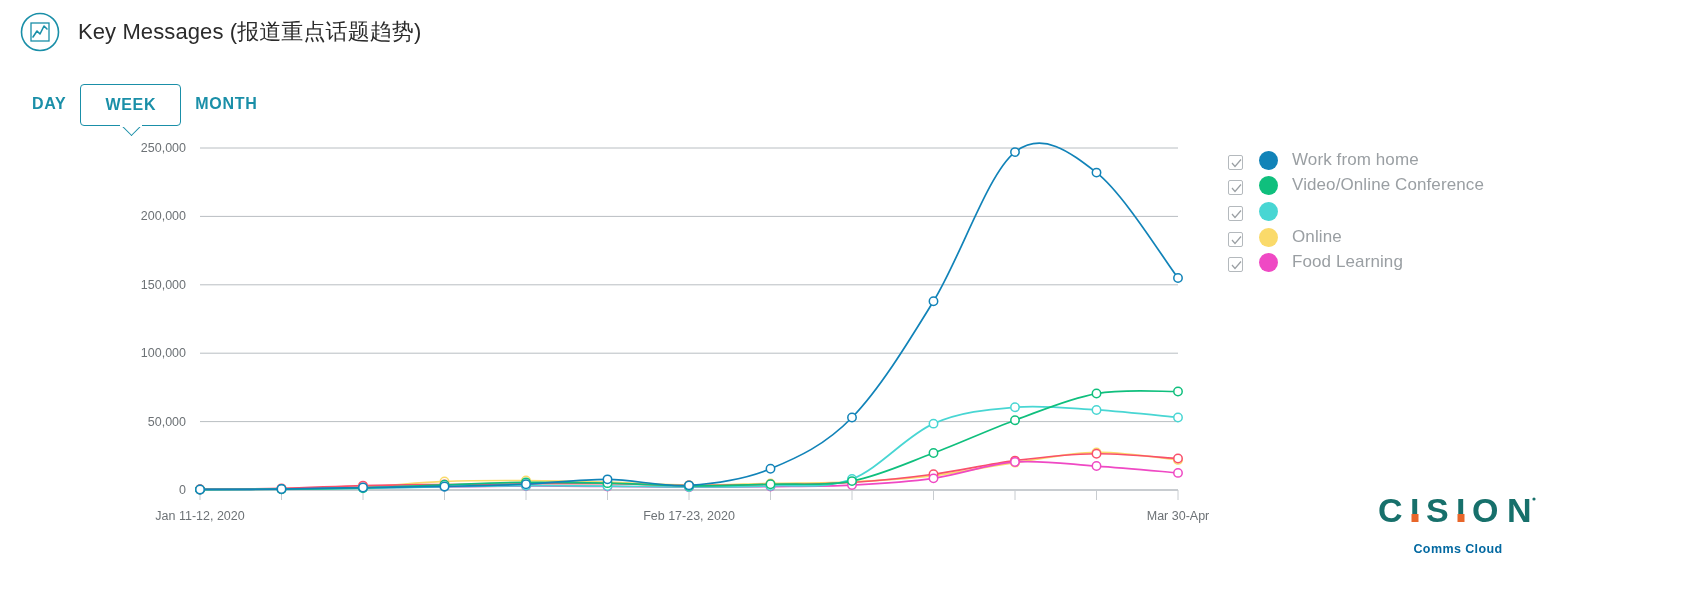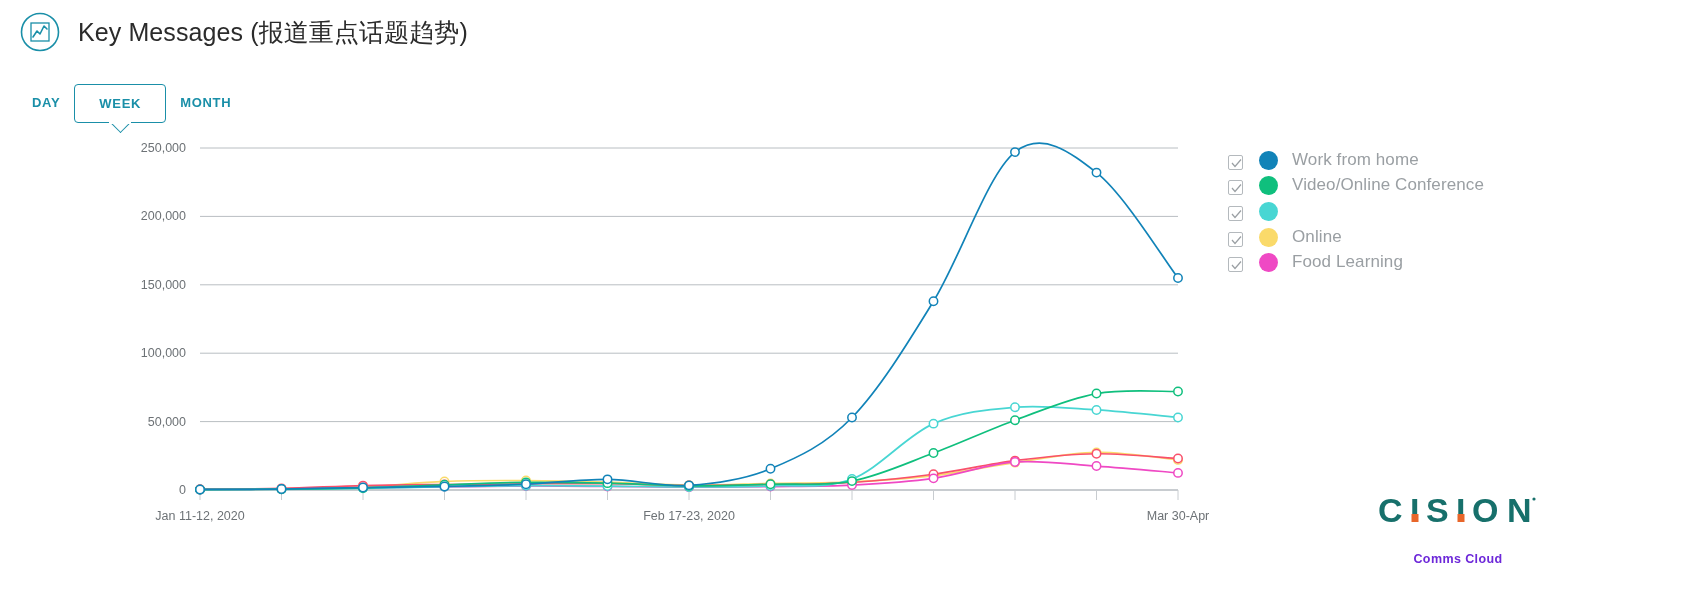--- a/index.html
+++ b/index.html
@@ -9,28 +9,28 @@
     background: #ffffff;
     font-family: "Liberation Sans", sans-serif;
     overflow: hidden;
   }
   .page { position: relative; width: 1692px; height: 605px; background: #fff; }
 
   
   .header { position: absolute; left: 20px; top: 12px; display: flex; align-items: center; gap: 18px; }
   .hdr-icon { width: 40px; height: 40px; flex: 0 0 40px; }
   .hdr-title {
-    font-size: 25px; color: #2b2b2b; font-weight: 400;
+    font-size: 22px; color: #2b2b2b; font-weight: 400;
     letter-spacing: .1px; white-space: nowrap;
   }
 
   
   .tabs { position: absolute; left: 18px; top: 84px; display: flex; align-items: flex-start; }
   .tab {
-    font-size: 13px; font-weight: bold; letter-spacing: .7px;
+    font-size: 16px; font-weight: bold; letter-spacing: .7px;
     color: #1a8fa8; padding: 11px 14px; cursor: pointer; background: none;
     border: none; font-family: "Liberation Sans", sans-serif;
   }
   .tab.selected {
     position: relative;
     border: 1px solid #1a8fa8;
     border-radius: 4px;
     padding: 11px 24px;
     background: #fff;
   }
@@ -69,22 +69,22 @@
     width: 15px; height: 15px; border: 1px solid #b4b9bd; border-radius: 2px;
     background: #fff; flex: 0 0 15px; position: relative; margin-right: 16px;
   }
   .legend-check svg { position: absolute; left: 2px; top: 2px; }
   .legend-dot { width: 19px; height: 19px; border-radius: 50%; flex: 0 0 19px; margin-right: 14px; }
   .legend-label { font-size: 17px; color: #9a9fa3; white-space: nowrap; letter-spacing: .1px; }
 
   
   .logo { position: absolute; left: 1378px; top: 494px; text-align: center; width: 160px; }
   .logo-sub {
-    font-size: 12.5px; color: #6d28d9; font-weight: bold;
-    letter-spacing: .4px; margin-top: 20px;
+    font-size: 12.5px; color: #0369a1; font-weight: bold;
+    letter-spacing: .4px; margin-top: 10px;
   }
 </style>
 </head>
 <body>
 
 <div class="page">
 
   <div class="header">
     <span class="hdr-icon">
       <svg width="40" height="40" viewBox="0 0 40 40">

